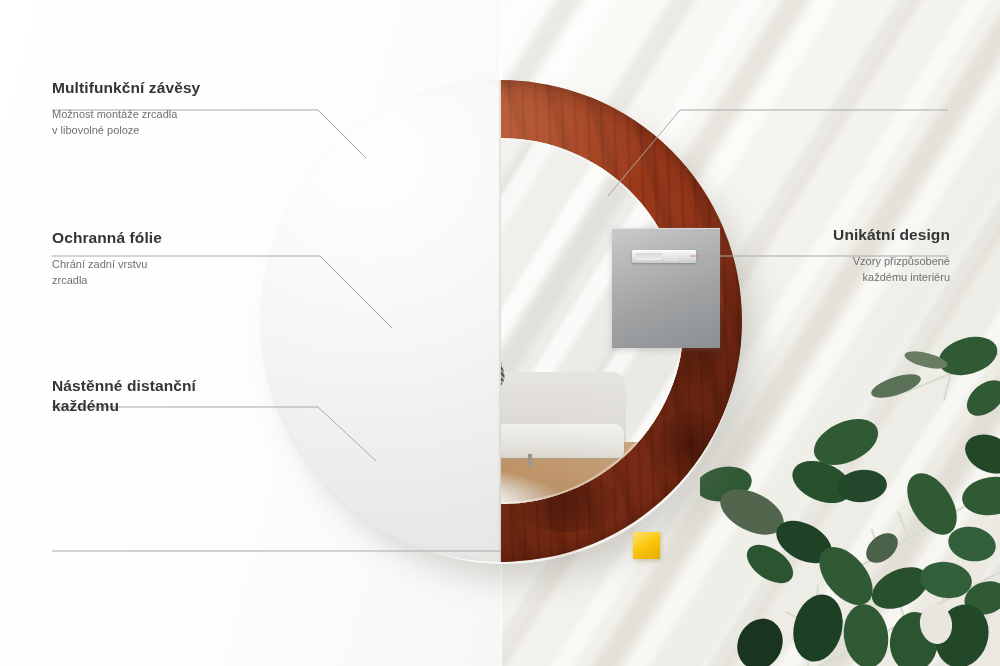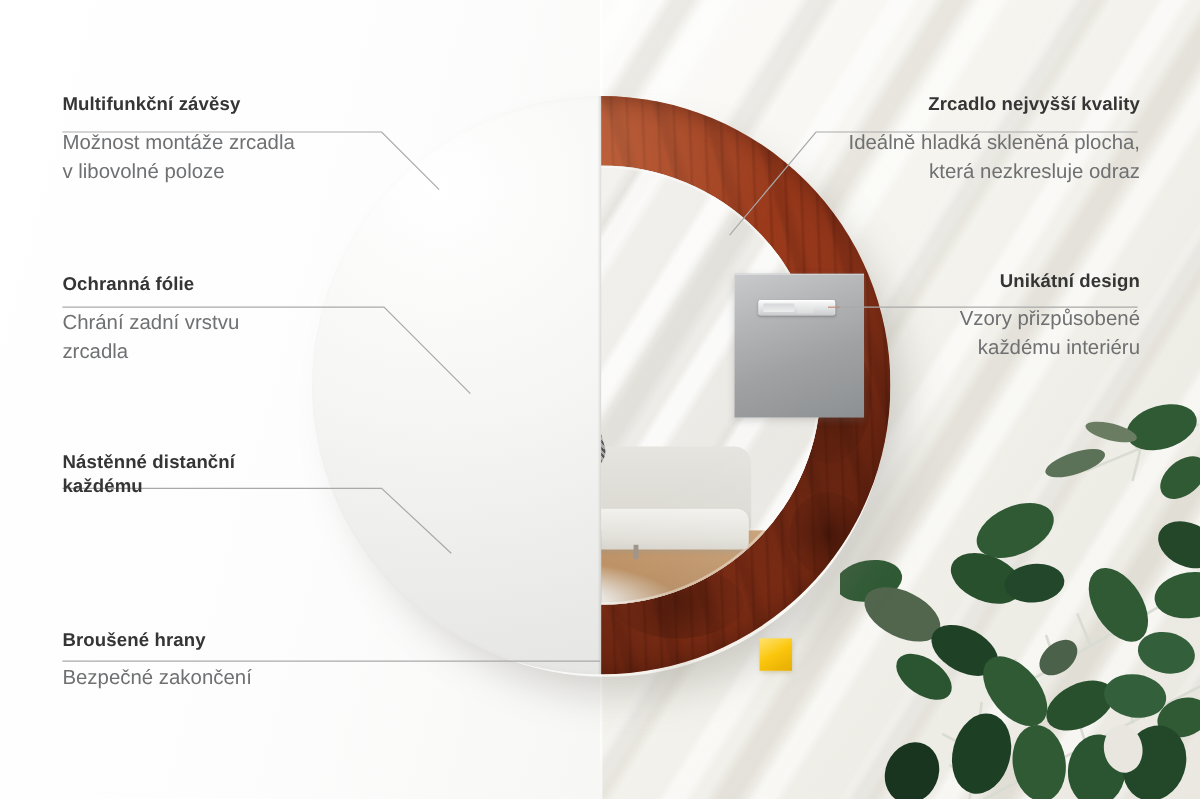--- a/index.html
+++ b/index.html
@@ -246,21 +246,21 @@
   .blk h3{
     margin:0 0 9px 0;
     font-size:15.5px;
     font-weight:bold;
     color:#353535;
     letter-spacing:.1px;
     line-height:1.30;
   }
   .blk p{
     margin:9px 0 0 0;
-    font-size:17px;
+    font-size:11px;
     color:#6f7072;
     line-height:1.43;
     font-weight:normal;
   }
   .blk.left{left:52px; text-align:left;}
   .blk.right{text-align:right;}
 
   #b1{top:78px;}
   #b2{top:228px;}
   #b3{top:352px;margin-top:24px;}
@@ -405,34 +405,21 @@
     </p>
   </div>
 
   <div class="blk left" id="b3">
     <h3>
       <span>Nástěnné distanční</span><br>
       <span>každému</span>
     </h3>
   </div>
 
-  <div class="blk left" id="b4">
-    <h3>Broušené hrany</h3>
-    <p>
-      <span>Bezpečné zakončení</span>
-    </p>
-  </div>
-
-  <div class="blk right" id="b5">
-    <h3>Zrcadlo nejvyšší kvality</h3>
-    <p>
-      <span>Ideálně hladká skleněná plocha,</span><br>
-      <span>která nezkresluje odraz</span>
-    </p>
-  </div>
+
 
   <div class="blk right" id="b6">
     <h3>Unikátní design</h3>
     <p>
       <span>Vzory přizpůsobené</span><br>
       <span>každému interiéru</span>
     </p>
   </div>
 
 </div>

